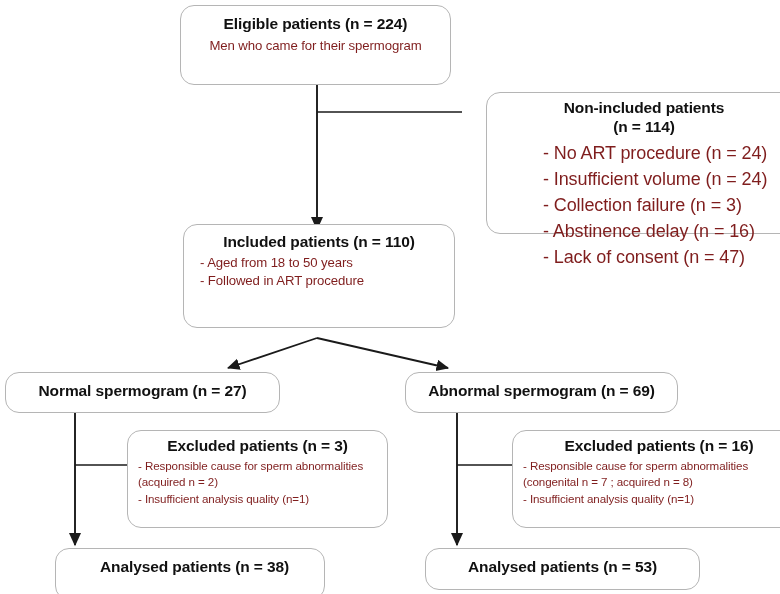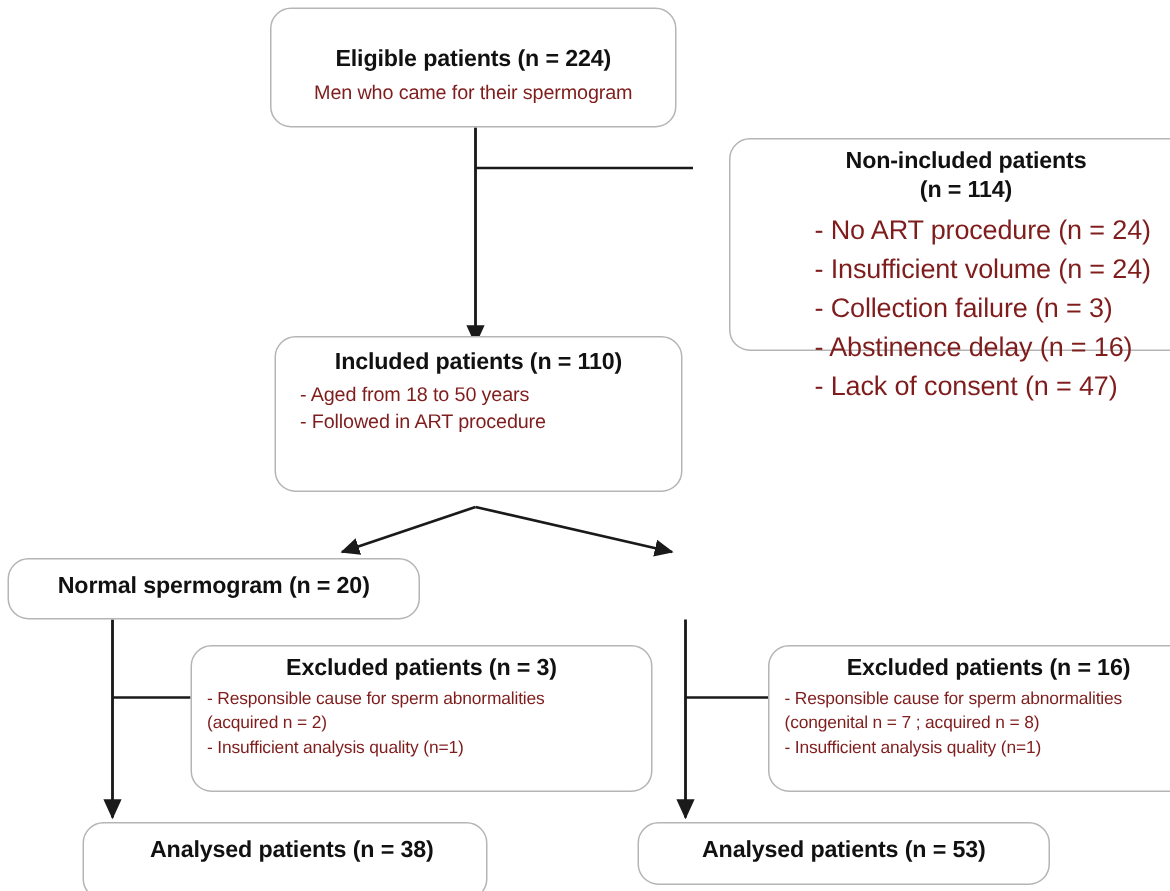--- a/index.html
+++ b/index.html
@@ -36,33 +36,33 @@
   .box-lines {
     font-size: 13px;
     line-height: 1.32;
     color: #7f1d1d;
     letter-spacing: -0.1px;
   }
   .box-lines .ln { white-space: pre; }
   .center-lines { text-align: center; }
 
   
-  #box-eligible      { left: 180px; top: 5px;   width: 271px; height: 80px; padding-top: 25px; }
+  #box-eligible      { left: 180px; top: 5px;   width: 271px; height: 80px; padding-top: 9px; }
   #box-eligible .box-lines { text-align: center; font-size: 13.2px; margin-top: 3px; }
 
   #box-noninc       { left: 486px; top: 92px;  width: 316px; height: 142px; padding-top: 6px; }
   #box-noninc .box-lines { margin-top: 3px; padding-left: 7px; font-size: 18px; line-height: 1.45; margin-left: 39px; }
 
   #box-included     { left: 183px; top: 224px; width: 272px; height: 104px; padding-top: 8px; }
   #box-included .box-lines { margin-top: 2px; padding-left: 6px; font-size: 13.2px; line-height: 1.38; }
 
   #box-normal       { left: 5px;   top: 372px; width: 275px; height: 41px; padding-top: 9px; }
   #box-abnormal     { left: 405px; top: 372px; width: 273px; height: 41px; padding-top: 9px; }
 
-  #box-excl-left    { left: 127px; top: 430px; width: 308px; height: 98px; padding-top: 6px; }
+  #box-excl-left    { left: 127px; top: 430px; width: 261px; height: 98px; padding-top: 6px; }
   #box-excl-left .box-lines { margin-top: 2px; font-size: 11.6px; line-height: 1.42; }
 
   #box-excl-right   { left: 512px; top: 430px; width: 294px; height: 98px; padding-top: 6px; }
   #box-excl-right .box-lines { margin-top: 2px; font-size: 11.6px; line-height: 1.42; }
 
   #box-analysed-left  { left: 55px;  top: 548px; width: 270px; height: 52px; padding-top: 9px; padding-left: 19px; }
   #box-analysed-right { left: 425px; top: 548px; width: 275px; height: 42px; padding-top: 9px; }
 
   #connectors {
     position: absolute;
@@ -121,23 +121,26 @@
 
   <div class="box" id="box-included">
     <div class="box-title">Included patients (n = 110)</div>
     <div class="box-lines">
       <div class="ln">- Aged from 18 to 50 years</div>
       <div class="ln">- Followed in ART procedure</div>
     </div>
   </div>
 
   <div class="box" id="box-normal">
-    <div class="box-title">Normal spermogram (n = 20)</div>
+    <div class="box-title">Normal spermogram (n = 27)</div>
   </div>
 
+  <div class="box" id="box-abnormal">
+    <div class="box-title">Abnormal spermogram (n = 69)</div>
+  </div>
 
   <div class="box" id="box-excl-left">
     <div class="box-title">Excluded patients (n = 3)</div>
     <div class="box-lines">
       <div class="ln">- Responsible cause for sperm abnormalities</div>
       <div class="ln">(acquired n = 2)</div>
       <div class="ln">- Insufficient analysis quality (n=1)</div>
     </div>
   </div>
 

